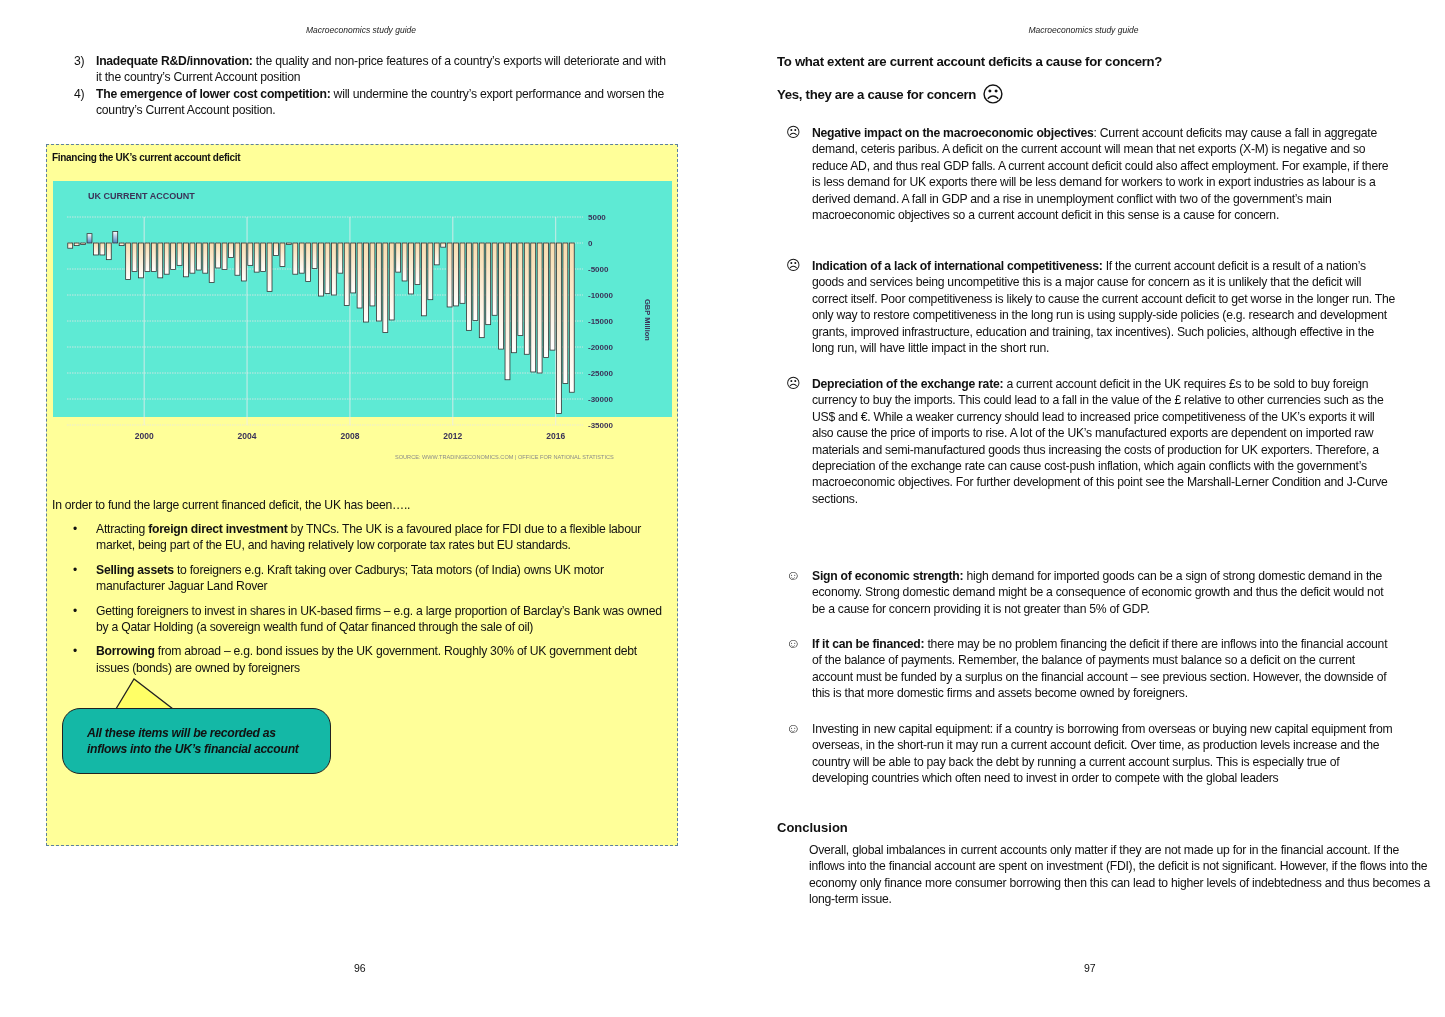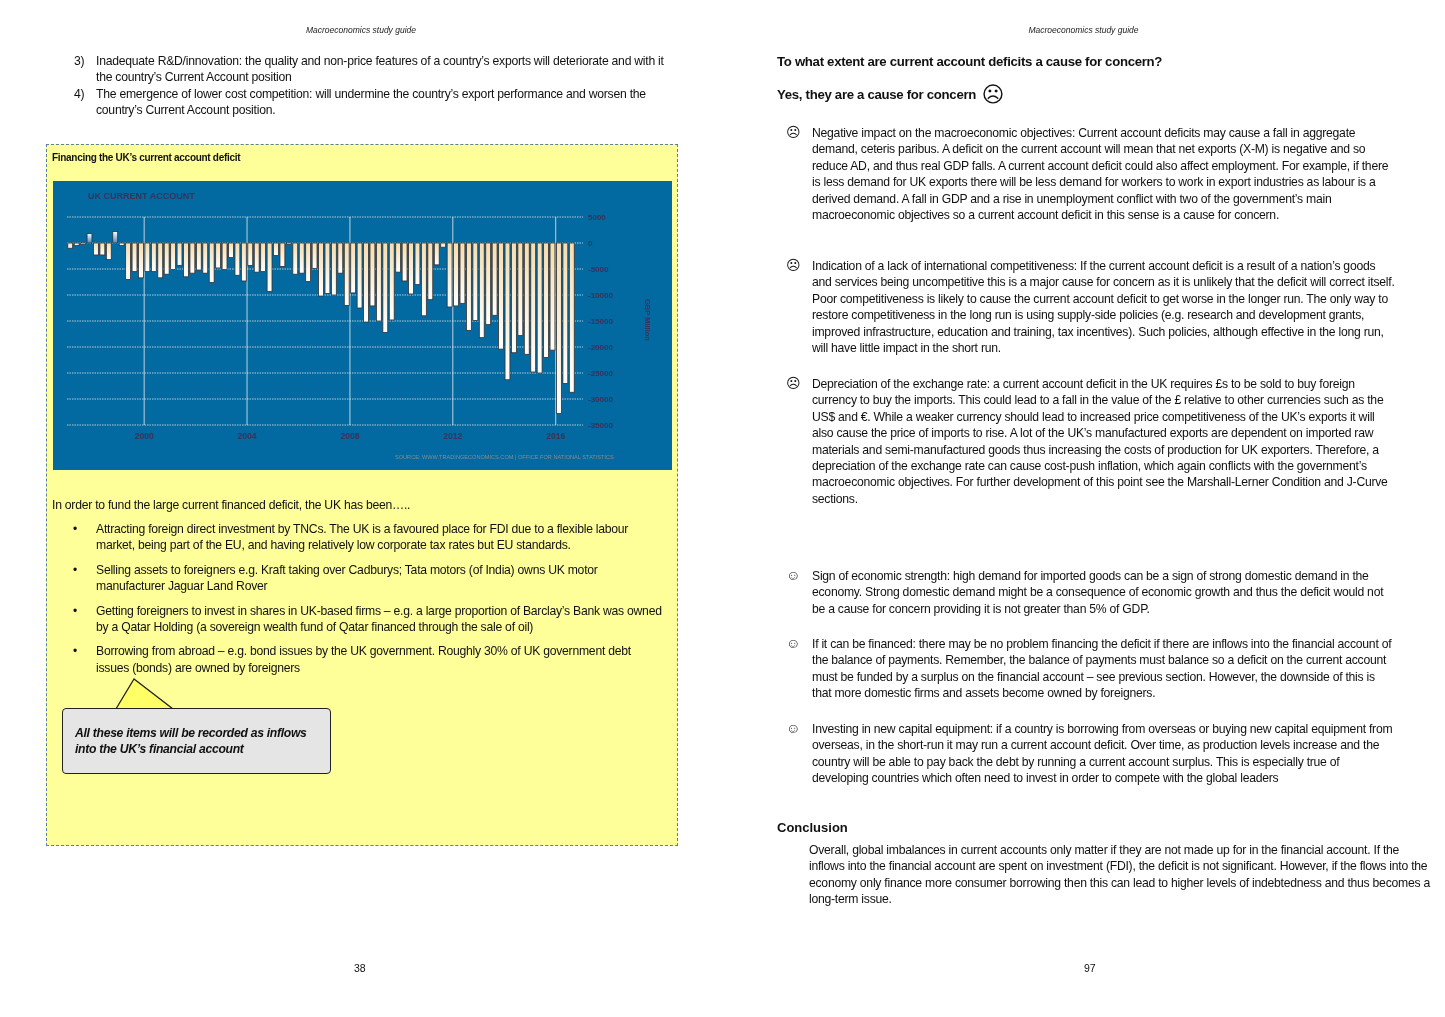--- a/index.html
+++ b/index.html
@@ -6,39 +6,39 @@
   html, body { width: 1445px; height: 1017px; background: #ffffff; overflow: hidden; }
   body { font-family: "Liberation Sans", sans-serif; color: #111; position: relative; }
   .page { position: absolute; top: 0; height: 1017px; background: #fff; }
   .page-left { left: 0; width: 722px; }
   .page-right { left: 722px; width: 723px; }
   .running-head { position: absolute; top: 25px; width: 100%; text-align: center; font-size: 8.5px; font-style: italic; color: #222; }
   .page-number { position: absolute; top: 962px; font-size: 10.5px; color: #111; }
   .page-left .page-number { left: 354px; }
   .page-right .page-number { left: 362px; }
   .body-text { font-size: 12.2px; line-height: 16.4px; letter-spacing: -0.25px; }
-  b { font-weight: normal; }
+  b { font-weight: bold; }
 
   
   .num-list { position: absolute; left: 74px; top: 53px; width: 600px; }
   .num-item { display: flex; }
   .num-item .num { width: 22px; flex: none; }
   .num-item .txt { flex: 1; }
 
   
   .yellow-box { position: absolute; left: 46px; top: 144px; width: 632px; height: 702px; background: #ffff99; border: 1.5px dashed #5b7fa0; }
   .box-title { position: absolute; left: 5px; top: 7px; font-size: 10px; font-weight: bold; letter-spacing: -0.3px; }
-  .chart-area { position: absolute; left: 6px; top: 36px; width: 619px; height: 289px; background: #0369a1; }
+  .chart-area { position: absolute; left: 6px; top: 36px; width: 619px; height: 236px; background: #5eead4; }
   .chart-area svg { display: block; }
   .intro-line { position: absolute; left: 5px; top: 352px; }
   .bullet-list { position: absolute; left: 26px; top: 376px; width: 592px; }
   .bullet-item { display: flex; margin-bottom: 8px; }
   .bullet-item .dot { width: 23px; flex: none; font-size: 12px; }
   .bullet-item .txt { flex: 1; }
-  .callout { position: absolute; left: 15px; top: 563px; width: 269px; height: 66px; background: #e5e5e5; border: 1.3px solid #222; border-radius: 4px; padding: 16px 12px; font-size: 12.2px; line-height: 16.4px; font-weight: bold; font-style: italic; letter-spacing: -0.3px; }
+  .callout { position: absolute; left: 15px; top: 563px; width: 269px; height: 66px; background: #14b8a6; border: 1.3px solid #222; border-radius: 18px; padding: 16px 24px; font-size: 12.2px; line-height: 16.4px; font-weight: bold; font-style: italic; letter-spacing: -0.3px; }
   .callout-tail { position: absolute; left: 58px; top: 533px; }
 
   
   .r-heading { position: absolute; left: 55px; font-size: 13.2px; font-weight: bold; letter-spacing: -0.3px; }
   .r-heading .face { font-size: 22px; font-weight: normal; vertical-align: -3px; margin-left: 2px; }
   .r-item { position: absolute; left: 64px; width: 610px; display: flex; }
   .r-item .face-s { width: 26px; flex: none; font-size: 14px; line-height: 14px; margin-top: 0px; }
   .r-item .txt { flex: 1; }
   .conclusion-head { position: absolute; left: 55px; top: 820px; font-size: 13px; font-weight: bold; }
   .conclusion-body { position: absolute; left: 46px; top: 842px; width: 625px; margin-left: 41px; }
@@ -217,21 +217,21 @@
       </div>
     </div>
 
     <svg class="callout-tail" width="80" height="33" viewBox="0 0 80 33">
       <polygon points="10,32.5 29,1 70,32.5" fill="#ffff66" stroke="#222" stroke-width="1.3"></polygon>
       <line x1="11" y1="32.5" x2="69" y2="32.5" stroke="#ffff66" stroke-width="3"></line>
     </svg>
     <div class="callout">All these items will be recorded as inflows into the UK’s financial account</div>
   </div>
 
-  <div class="page-number">38</div>
+  <div class="page-number">96</div>
 </div>
 
 <div class="page page-right">
   <div class="running-head">Macroeconomics study guide</div>
 
   <div class="r-heading" style="top:54px;">To what extent are current account deficits a cause for concern?</div>
   <div class="r-heading" style="top:82px;">
     <span>Yes, they are a cause for concern</span>
     <span class="face">☹</span>
   </div>

